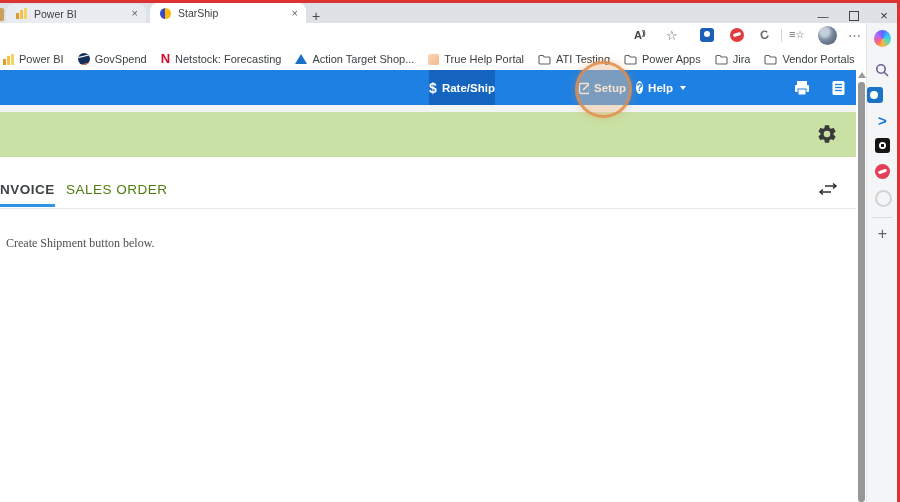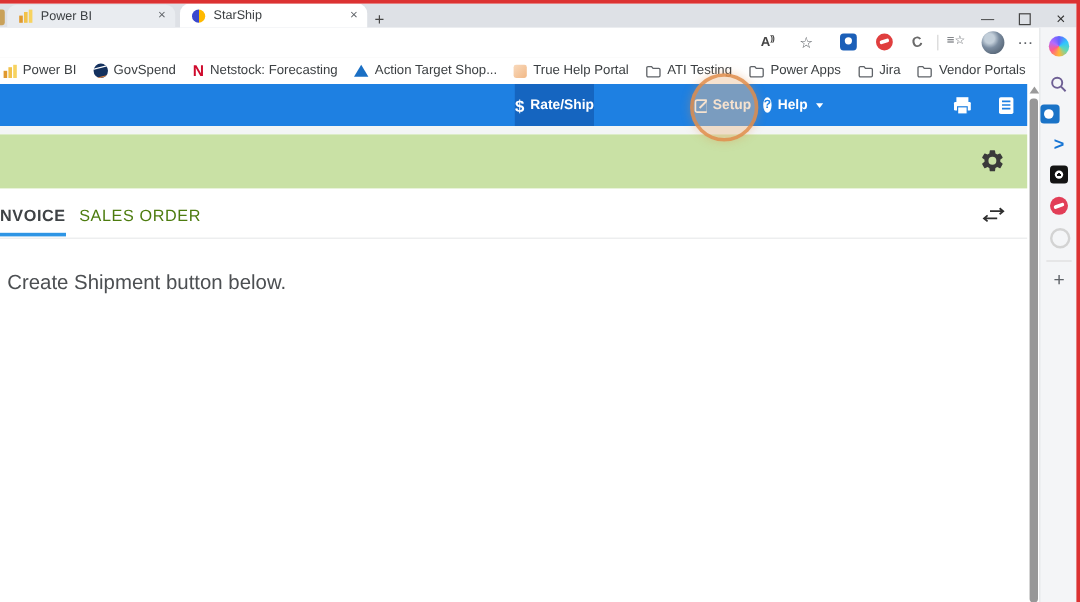--- a/index.html
+++ b/index.html
@@ -122,29 +122,29 @@
   .highlight{left:575px;top:61px;width:57px;height:57px;border-radius:50%;
       background:rgba(236,190,148,.45);border:3px solid rgba(224,138,70,.8);
       box-shadow:0 0 8px rgba(224,138,70,.35);z-index:60;box-sizing:border-box;pointer-events:none;}
 
   
   .gap-band{left:0;top:105px;width:856px;height:7px;background:#f3f5f5;}
   .green-band{left:0;top:112px;width:856px;height:45px;background:#c9e1a5;z-index:2;}
   .gear{position:absolute;left:816px;top:11px;cursor:pointer;}
 
   
-  .page{left:0;top:161px;width:856px;height:262px;background:#fff;}
+  .page{left:0;top:171px;width:856px;height:262px;background:#fff;}
   .ptab{position:absolute;top:11px;font-size:13.5px;letter-spacing:.5px;cursor:pointer;}
   .ptab-invoice{left:0;color:#3f4346;font-weight:bold;font-weight:600;}
   .ptab-sales{left:66px;color:#4d7c0f;}
   .ptab-underline{left:0;top:33px;width:55px;height:3px;background:#2e95e5;}
   .ptab-hr{left:0;top:37px;width:856px;height:1px;background:#e9eaec;}
   .swap{position:absolute;left:818px;top:11px;cursor:pointer;}
   .desc1{position:absolute;left:0;top:50px;font-size:11px;color:#4c4f52;white-space:nowrap;}
-  .desc2{position:absolute;left:6px;top:65px;font-size:17px;color:#4c4f52;white-space:nowrap;}
+  .desc2{position:absolute;left:6px;top:65px;font-size:12px;color:#4c4f52;white-space:nowrap;font-family:Liberation Serif, serif;}
 </style>
 </head>
 <body>
 
 <div class="abs tabstrip">
   <div class="abs tab-sliver"></div>
 
   <div class="tab inactive">
     <span class="fav fav-pbi">
         <i></i>

